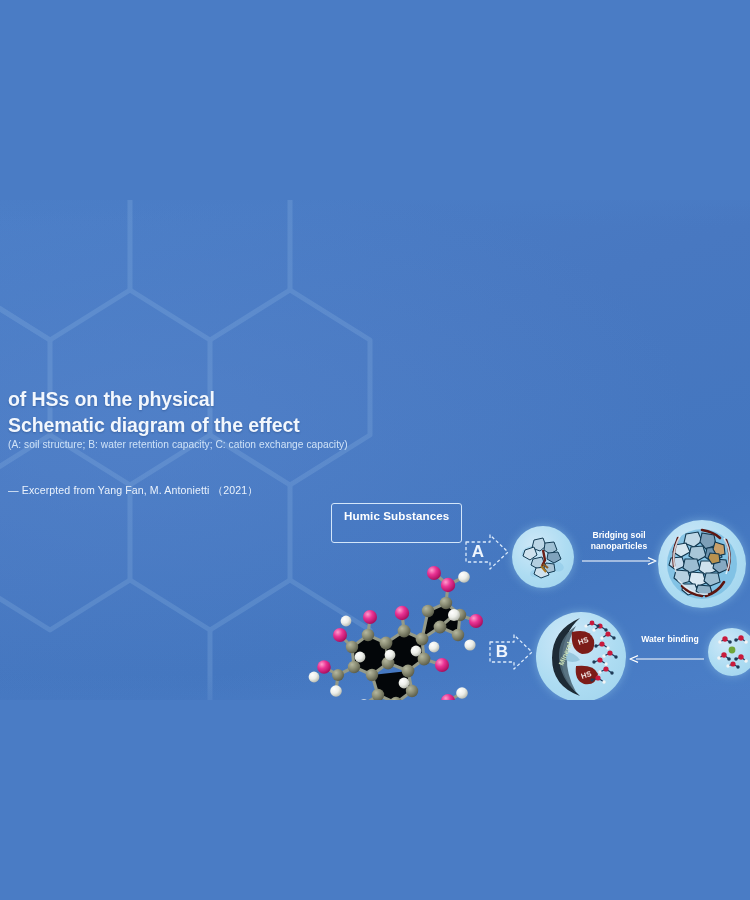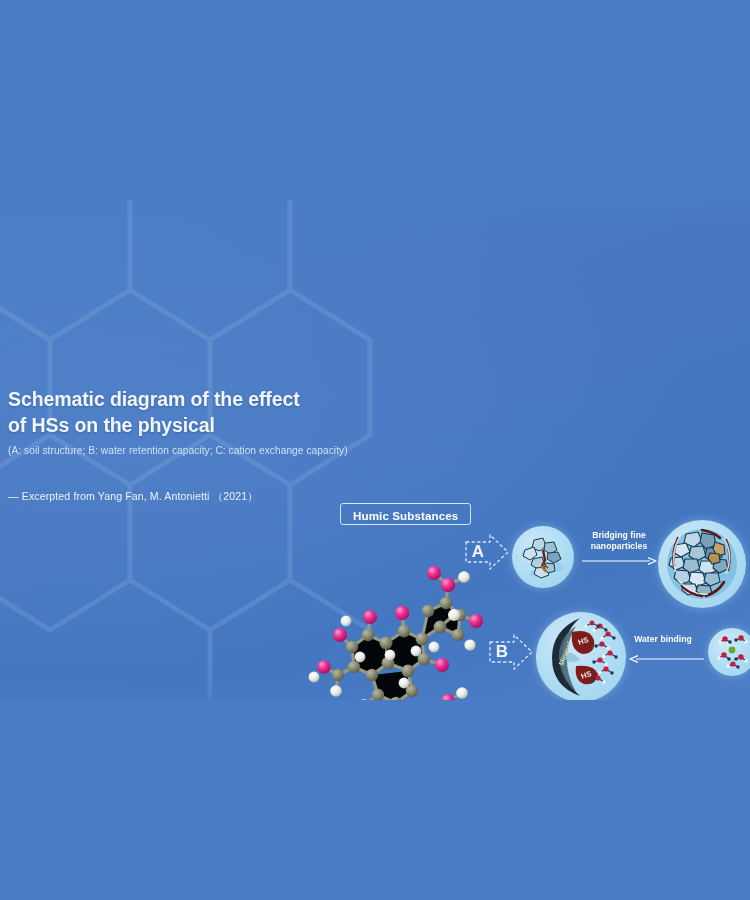--- a/index.html
+++ b/index.html
@@ -73,51 +73,49 @@
   }
   #title {
     color: #f2f7fd;
     font-size: 19.5px;
     font-weight: bold;
     line-height: 26px;
     letter-spacing: -0.1px;
     text-shadow: 0 1px 2px rgba(20,50,100,0.35);
   }
   #subtitle {
-    margin-top: 6px;
     color: #cfe2f7;
     font-size: 10.2px;
     font-weight: normal;
     line-height: 14px;
     letter-spacing: 0.05px;
   }
   #attribution {
     margin-top: 32px;
     color: #eaf2fc;
     font-size: 10.6px;
     font-weight: normal;
     letter-spacing: 0.1px;
   }
 
   
   #hs-pill {
     position: absolute;
     left: 331px;
     top: 303px;
-    padding: 5px 12px 2px;
+    padding: 5px 12px 20px;
     border: 1.4px solid #d3e6fa;
     border-radius: 3px;
     color: #ffffff;
     font-size: 11.6px;
     font-weight: bold;
     letter-spacing: 0.1px;
     z-index: 7;
     white-space: nowrap;
     background: rgba(70,120,196,0.30);
-    margin-left: 9px;
   }
 
   
   #molecule {
     position: absolute;
     left: 300px;
     top: 325px;
     width: 210px;
     height: 260px;
     z-index: 4;
@@ -185,22 +183,22 @@
       <polyline points="150,410 230,460 230,555"></polyline>
       <polyline points="310,315 310,410 390,460"></polyline>
       <polyline points="230,460 310,410"></polyline>
       <polyline points="150,120 150,25 230,-25"></polyline>
       <polyline points="310,120 310,25"></polyline>
       <polyline points="70,170 -10,120"></polyline>
     </svg>
 
     <div id="text-block">
       <div id="title">
+        <div>of HSs on the physical</div>
         <div>Schematic diagram of the effect</div>
-        <div>of HSs on the physical</div>
       </div>
       <div id="subtitle">(A: soil structure; B: water retention capacity; C: cation exchange capacity)</div>
       <div id="attribution">— Excerpted from Yang Fan, M. Antonietti （2021）</div>
     </div>
 
     <div id="hs-pill">Humic Substances</div>
 
     <svg id="molecule" viewBox="0 0 210 260" aria-hidden="true">
       <defs>
         <radialGradient id="gO" cx="34%" cy="30%" r="72%">
@@ -353,21 +351,21 @@
             <path d="M24,42 L34,41 L37,49 L29,52 L22,48 Z" fill="#cfe2ee"></path>
             <path d="M34,37 L42,38 L43,45 L36,47 L32,42 Z" fill="#a9c4d6"></path>
           </g>
           <path d="M31,24 L33,34 L30,40" stroke="#6b1d14" stroke-width="2.4" fill="none"></path>
           <path d="M31,38 L36,42" stroke="#8a5a22" stroke-width="2.2" fill="none"></path>
           <path d="M29,40 L34,46" stroke="#a8761f" stroke-width="2" fill="none"></path>
         </svg>
       </div>
 
       <div class="flow-cap" style="left:114px; top:12px; width:86px;">
-        <div>Bridging fine</div>
+        <div>Bridging soil</div>
         <div>nanoparticles</div>
       </div>
       <div class="flow-arrow" style="left:120px; top:38px;">
         <svg width="76" height="10" viewBox="0 0 76 10" aria-hidden="true">
           <line x1="0" y1="5" x2="68" y2="5" stroke="#ffffff" stroke-width="1.2"></line>
           <path d="M66,1.6 L74,5 L66,8.4" fill="none" stroke="#ffffff" stroke-width="1.2" stroke-linejoin="round"></path>
         </svg>
       </div>
 
       <div class="blob" style="left:196px; top:2px; width:88px; height:88px;">
@@ -460,21 +458,21 @@
             <circle cx="62" cy="66" r="2.6" fill="#c81a3c"></circle>
               <circle cx="56" cy="68" r="1.7" fill="#1f3b57"></circle>
               <circle cx="68" cy="70" r="1.7" fill="#f4f4f4"></circle>
             <circle cx="56" cy="11" r="2.4" fill="#c81a3c"></circle>
               <circle cx="50" cy="14" r="1.6" fill="#f4f4f4"></circle>
               <circle cx="62" cy="14" r="1.6" fill="#1f3b57"></circle>
           </g>
         </svg>
       </div>
 
-      <div class="flow-cap" style="left:165px; top:22px; width:72px;">
+      <div class="flow-cap" style="left:172px; top:22px; width:72px;">
         <div>Water binding</div>
       </div>
       <div class="flow-arrow" style="left:166px; top:42px;">
         <svg width="76" height="10" viewBox="0 0 76 10" aria-hidden="true">
           <line x1="8" y1="5" x2="76" y2="5" stroke="#ffffff" stroke-width="1.2"></line>
           <path d="M10,1.6 L2,5 L10,8.4" fill="none" stroke="#ffffff" stroke-width="1.2" stroke-linejoin="round"></path>
         </svg>
       </div>
 
       <div class="blob" style="left:246px; top:16px; width:48px; height:48px;">

